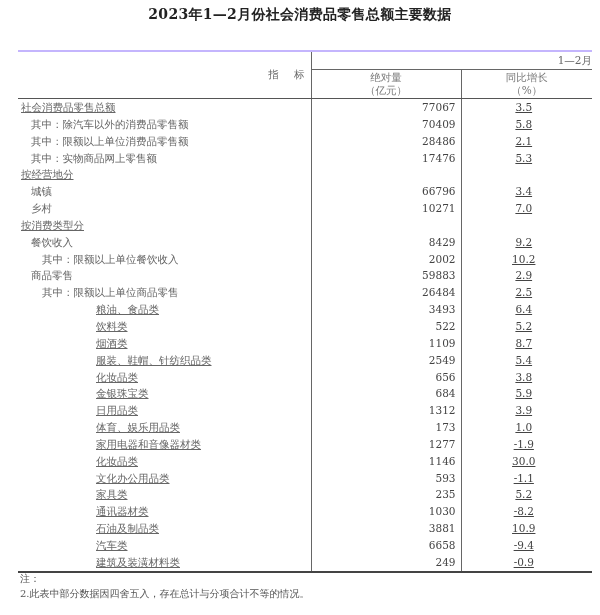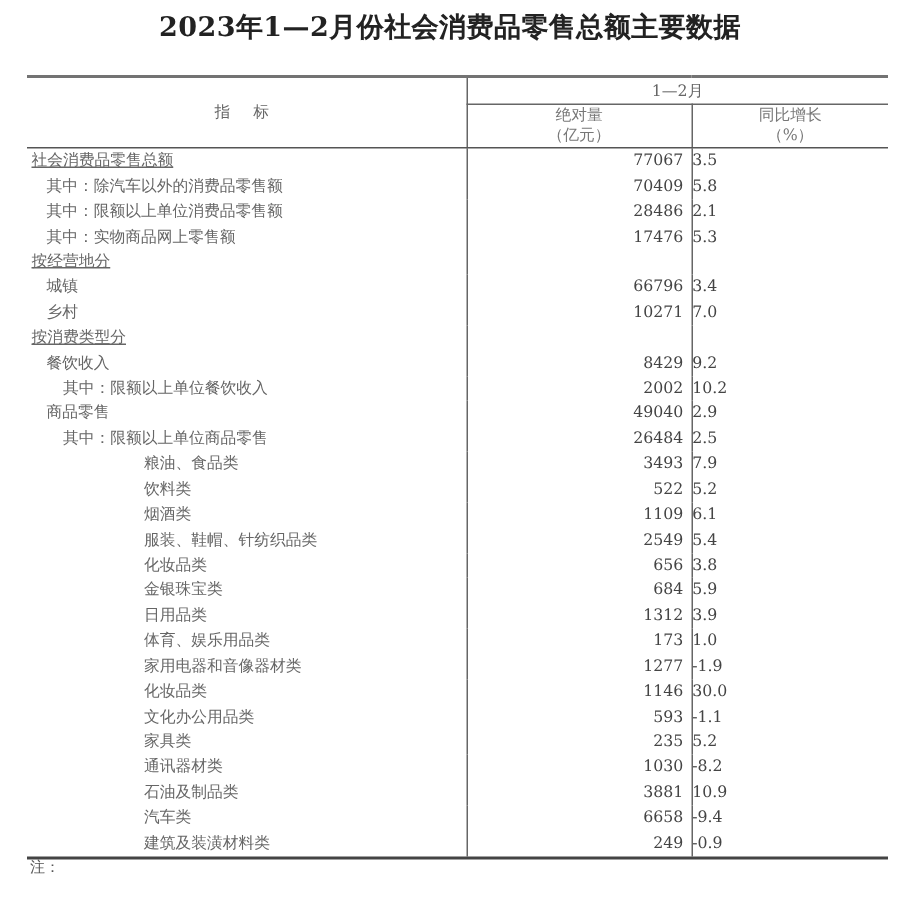--- a/index.html
+++ b/index.html
@@ -1,37 +1,37 @@
 <!DOCTYPE html>
 <html><head>
 <meta charset="utf-8">
 <style>
   html, body { margin: 0; padding: 0; background: #ffffff; }
   body { width: 600px; height: 615px; position: relative; overflow: hidden;
          font-family: "DejaVu Serif", "Liberation Serif", serif; color: #555; }
   .title { position: absolute; top: 6px; left: 0; width: 600px; text-align: center;
-           font-size: 18px; font-weight: bold; color: #222; letter-spacing: 0.3px; }
+           font-size: 14px; font-weight: bold; color: #222; letter-spacing: 0.3px; }
   .tbl { position: absolute; left: 18px; top: 50px; width: 574px; border-collapse: collapse;
          table-layout: fixed; }
   .tbl td, .tbl th { padding: 0; font-weight: normal; font-size: 10.5px; white-space: nowrap; overflow: hidden; }
-  .tbl thead tr.h1 th { height: 17px; border-top: 2px solid #737373; }
+  .tbl thead tr.h1 th { height: 17px; border-top: 2px solid #c4b5fd; text-align: right; }
   .tbl thead tr.h2 th { height: 28px; border-bottom: 1.5px solid #555; line-height: 13px; }
   .tbl th.ind { border-top: 2px solid #555; border-bottom: 1.5px solid #555; border-right: 1.5px solid #666; color:#666; letter-spacing: 6px; }
   .tbl th.grp { border-bottom: 1px solid #666; color:#666; }
   .tbl th.sub { color:#777; }
   .tbl th.sub1 { border-right: 1.5px solid #666; }
   .tbl tbody td { height: 16.85px; line-height: 16.85px; }
   .tbl tbody td.name { color: #666; }
   .tbl tbody td.abs { text-align: right; padding-right: 5px; border-left: 1.5px solid #666; border-right: 1.5px solid #666; color:#444; }
-  .tbl tbody td.yoy { text-align: left; padding-right: 6px; color:#444; }
+  .tbl tbody td.yoy { text-align: center; padding-right: 6px; color:#444;text-decoration:underline; }
   .tbl tbody tr:last-child td { border-bottom: 2px solid #444; }
   .lv0 { padding-left: 3px !important; text-decoration: underline; }
   .lv1 { padding-left: 13px !important; }
   .lv2 { padding-left: 24px !important; }
-  .lv3 { padding-left: 78px !important; }
+  .lv3 { padding-left: 78px !important; text-decoration: underline; }
   .notes { position: absolute; left: 20px; top: 572px; font-size: 10px; color: #555; line-height: 14.5px; }
 </style>
 </head>
 <body>
 
 <div class="title">2023年1—2月份社会消费品零售总额主要数据</div>
 
 <table class="tbl">
   <colgroup>
     <col style="width:293px">
@@ -100,42 +100,42 @@
         <td class="abs">8429</td>
         <td class="yoy">9.2</td>
       </tr>
       <tr>
         <td class="name lv2">其中：限额以上单位餐饮收入</td>
         <td class="abs">2002</td>
         <td class="yoy">10.2</td>
       </tr>
       <tr>
         <td class="name lv1">商品零售</td>
-        <td class="abs">49040</td>
+        <td class="abs">59883</td>
         <td class="yoy">2.9</td>
       </tr>
       <tr>
         <td class="name lv2">其中：限额以上单位商品零售</td>
         <td class="abs">26484</td>
         <td class="yoy">2.5</td>
       </tr>
       <tr>
         <td class="name lv3">粮油、食品类</td>
         <td class="abs">3493</td>
-        <td class="yoy">7.9</td>
+        <td class="yoy">6.4</td>
       </tr>
       <tr>
         <td class="name lv3">饮料类</td>
         <td class="abs">522</td>
         <td class="yoy">5.2</td>
       </tr>
       <tr>
         <td class="name lv3">烟酒类</td>
         <td class="abs">1109</td>
-        <td class="yoy">6.1</td>
+        <td class="yoy">8.7</td>
       </tr>
       <tr>
         <td class="name lv3">服装、鞋帽、针纺织品类</td>
         <td class="abs">2549</td>
         <td class="yoy">5.4</td>
       </tr>
       <tr>
         <td class="name lv3">化妆品类</td>
         <td class="abs">656</td>
         <td class="yoy">3.8</td>
@@ -193,13 +193,14 @@
       <tr>
         <td class="name lv3">建筑及装潢材料类</td>
         <td class="abs">249</td>
         <td class="yoy">-0.9</td>
       </tr>
     </tbody>
 </table>
 
 <div class="notes">
   <div>注：</div>
+  <div>2.此表中部分数据因四舍五入，存在总计与分项合计不等的情况。</div>
 </div>
 
 </body></html>

